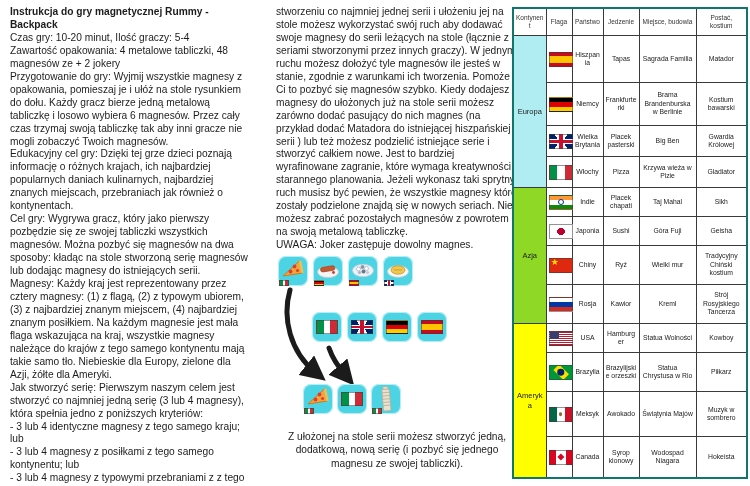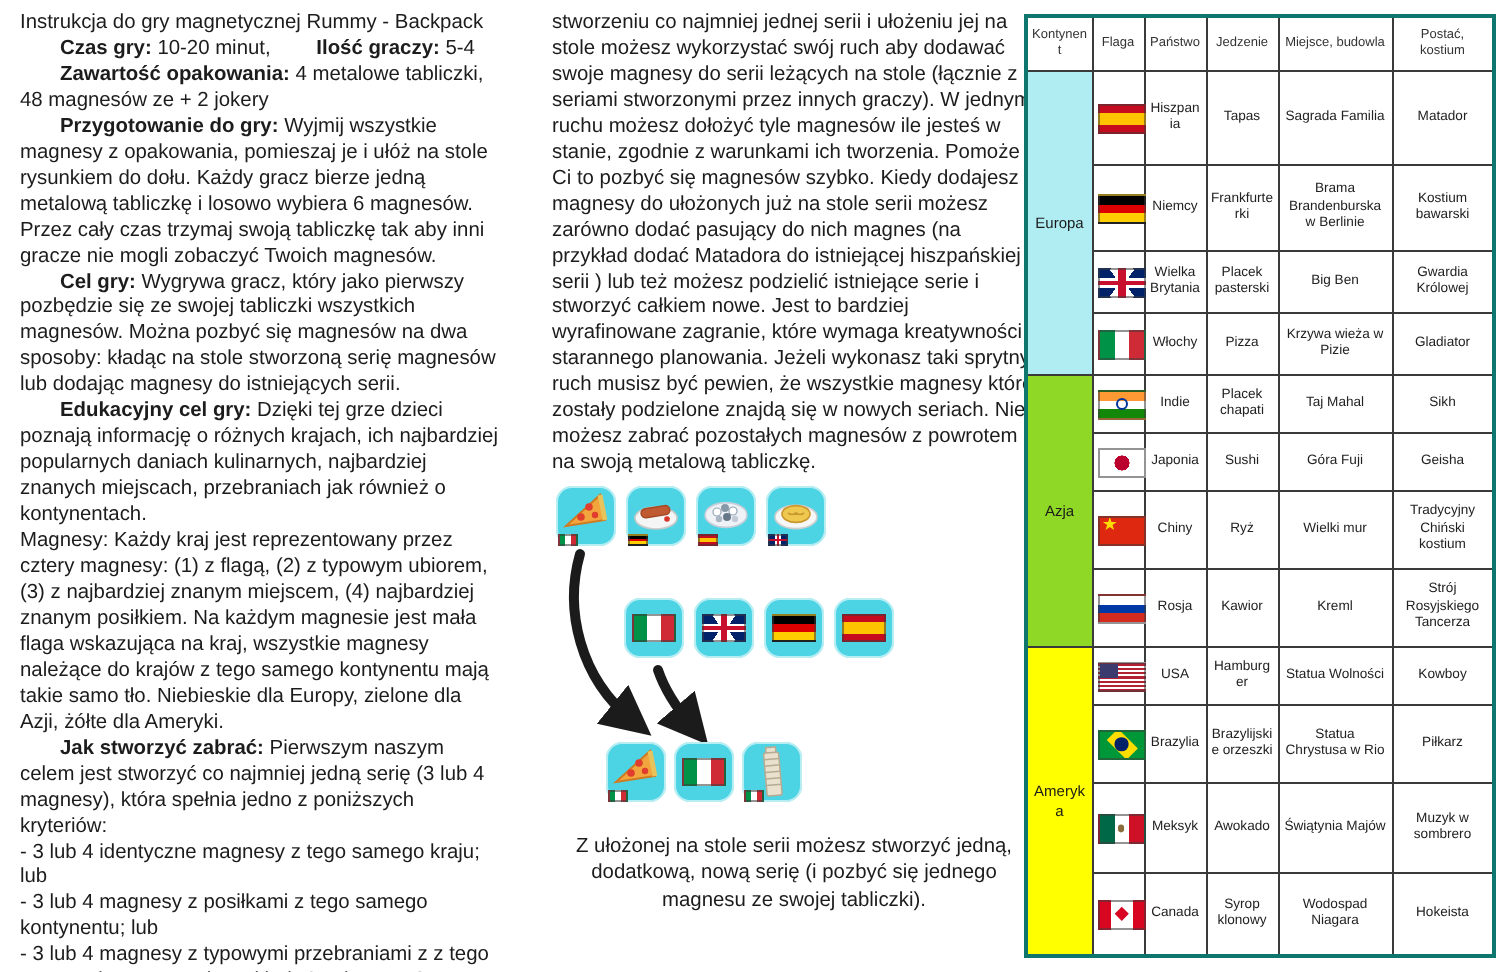--- a/index.html
+++ b/index.html
@@ -5,22 +5,22 @@
   html,body{margin:0;padding:0;}
   body{
     width:750px;height:486px;position:relative;background:#ffffff;
     font-family:"Liberation Sans",sans-serif;color:#1c1c1c;overflow:hidden;
   }
   
   .col{position:absolute;top:6px;font-size:10.2px;line-height:1.27;}
   .col-left{left:10px;width:240px;}
   .col-mid{left:276px;width:242px;}
   .col p{margin:0;}
-  .col b{font-weight:bold;margin-left:20px;}
-  .title{font-weight:normal;}
+  .col b{font-weight:normal;}
+  .title{font-weight:bold;}
   .bullet{margin:0;}
   .uwaga{margin-top:1px;}
   .series-heading{margin-top:10px;}
   
   .magnet-area{position:relative;height:174px;margin-top:4px;}
   .tile{
     position:absolute;width:30px;height:30px;border-radius:8px;
     background:#4dd4e4;box-shadow:0 0 0 1px rgba(255,255,255,0.6) inset;
   }
   .tile svg.food{position:absolute;left:2px;top:1px;}
@@ -79,31 +79,32 @@
   tr.h38 td{height:38px;}
 </style>
 </head>
 <body>
 
 <div class="col col-left">
   <p class="title">Instrukcja do gry magnetycznej Rummy - Backpack</p>
   <p><b>Czas gry:</b><span> 10-20 minut, </span><b>Ilość graczy:</b><span> 5-4</span></p>
   <p><b>Zawartość opakowania:</b><span> 4 metalowe tabliczki, 48 magnesów ze + 2 jokery</span></p>
   <p><b>Przygotowanie do gry:</b><span> Wyjmij wszystkie magnesy z opakowania, pomieszaj je i ułóż na stole rysunkiem do dołu. Każdy gracz bierze jedną metalową tabliczkę i losowo wybiera 6 magnesów. Przez cały czas trzymaj swoją tabliczkę tak aby inni gracze nie mogli zobaczyć Twoich magnesów.</span></p>
+  <p><b>Edukacyjny cel gry:</b><span> Dzięki tej grze dzieci poznają informację o różnych krajach, ich najbardziej popularnych daniach kulinarnych, najbardziej znanych miejscach, przebraniach jak również o kontynentach.</span></p>
   <p><b>Cel gry:</b><span> Wygrywa gracz, który jako pierwszy pozbędzie się ze swojej tabliczki wszystkich magnesów. Można pozbyć się magnesów na dwa sposoby: kładąc na stole stworzoną serię magnesów lub dodając magnesy do istniejących serii.</span></p>
-  <p><b>Edukacyjny cel gry:</b><span> Dzięki tej grze dzieci poznają informację o różnych krajach, ich najbardziej popularnych daniach kulinarnych, najbardziej znanych miejscach, przebraniach jak również o kontynentach.</span></p>
   <p><span>Magnesy: Każdy kraj jest reprezentowany przez cztery magnesy: (1) z flagą, (2) z typowym ubiorem, (3) z najbardziej znanym miejscem, (4) najbardziej znanym posiłkiem. Na każdym magnesie jest mała flaga wskazująca na kraj, wszystkie magnesy należące do krajów z tego samego kontynentu mają takie samo tło. Niebieskie dla Europy, zielone dla Azji, żółte dla Ameryki.</span></p>
-  <p><b>Jak stworzyć zabrać:</b><span> Pierwszym naszym celem jest stworzyć co najmniej jedną serię (3 lub 4 magnesy), która spełnia jedno z poniższych kryteriów:</span></p>
+  <p><b>Jak stworzyć serię:</b><span> Pierwszym naszym celem jest stworzyć co najmniej jedną serię (3 lub 4 magnesy), która spełnia jedno z poniższych kryteriów:</span></p>
   <p class="bullet">- 3 lub 4 identyczne magnesy z tego samego kraju; lub</p>
   <p class="bullet">- 3 lub 4 magnesy z posiłkami z tego samego kontynentu; lub</p>
   <p class="bullet">- 3 lub 4 magnesy z typowymi przebraniami z z tego samego kontynentu ( przykład: Cowboy z USA, brazylijski gracz w piłkę nożną i hokeista z Kanady należą do jednej serii )</p>
 </div>
 
 <div class="col col-mid">
   <p>stworzeniu co najmniej jednej serii i ułożeniu jej na stole możesz wykorzystać swój ruch aby dodawać swoje magnesy do serii leżących na stole (łącznie z seriami stworzonymi przez innych graczy). W jednym ruchu możesz dołożyć tyle magnesów ile jesteś w stanie, zgodnie z warunkami ich tworzenia. Pomoże Ci to pozbyć się magnesów szybko. Kiedy dodajesz magnesy do ułożonych już na stole serii możesz zarówno dodać pasujący do nich magnes (na przykład dodać Matadora do istniejącej hiszpańskiej serii ) lub też możesz podzielić istniejące serie i stworzyć całkiem nowe. Jest to bardziej wyrafinowane zagranie, które wymaga kreatywności i starannego planowania. Jeżeli wykonasz taki sprytny ruch musisz być pewien, że wszystkie magnesy które zostały podzielone znajdą się w nowych seriach. Nie możesz zabrać pozostałych magnesów z powrotem na swoją metalową tabliczkę.</p>
+  <p class="uwaga"><b>UWAGA:</b><span> Joker zastępuje dowolny magnes.</span></p>
 
   <div class="magnet-area">
 
     <div class="tile" style="left:2px;top:0;">
       <svg class="food" width="26" height="24" viewBox="0 0 24 24">
         <polygon points="2,19 19,3.5 21.5,16" fill="#f2a53c" stroke="#cf7a22" stroke-width="1"></polygon>
         <line x1="19" y1="3.5" x2="21.5" y2="16" stroke="#e8c25a" stroke-width="2.4"></line>
         <circle cx="9.5" cy="14.5" r="1.9" fill="#e03d2e"></circle>
         <circle cx="13.5" cy="9.5" r="1.9" fill="#e03d2e"></circle>
         <circle cx="16.5" cy="13.5" r="1.6" fill="#e03d2e"></circle>

